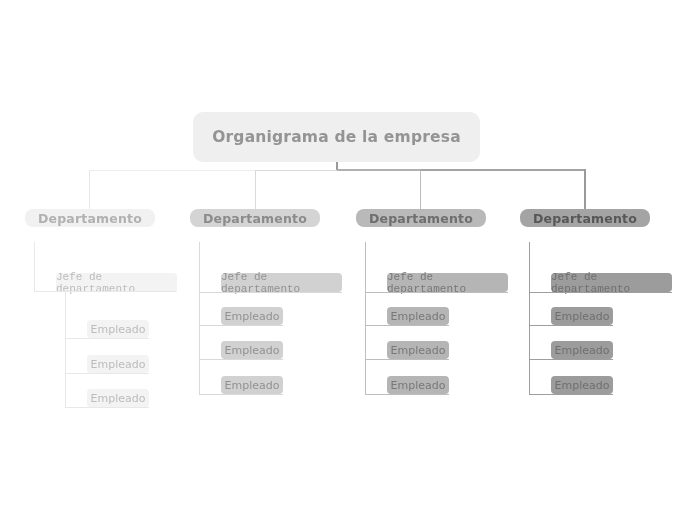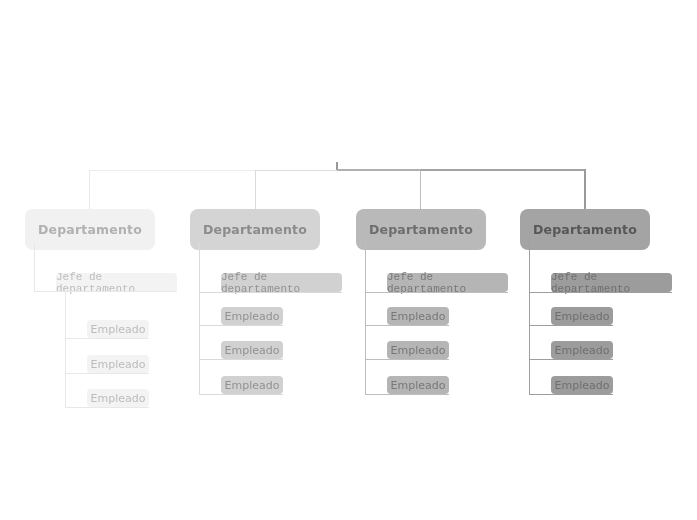--- a/index.html
+++ b/index.html
@@ -14,37 +14,40 @@
     position:absolute;
     display:flex;align-items:center;justify-content:center;
     box-sizing:border-box;
   }
   .root-node{
     width:287px;height:50px;left:193px;top:112px;
     border-radius:10px;
   }
   .root-node span{font-size:15.5px;font-weight:bold;letter-spacing:.2px;}
   .dept-node{
-    width:130px;height:41px;top:209px;
+    width:130px;height:18px;top:209px;
     border-radius:8px;
   }
   .dept-node span{font-size:12.5px;font-weight:bold;letter-spacing:.2px;}
   .sub-node{
     border-radius:4px;
   }
   .sub-node span{font-size:11px;}
   .jefe-node{width:121px;height:19px;top:273px;font-family:Liberation Mono, monospace;}
   .emp-node{width:62px;height:18px;}
   .line{position:absolute;}
 </style>
 </head>
 <body>
 
 <div id="canvas">
 
+  <div class="node root-node" style="background: rgb(239, 239, 239);">
+    <span style="color: rgb(148, 148, 148);">Organigrama de la empresa</span>
+  </div>
 
   <div class="line" style="left: 336px; top: 162px; width: 2px; height: 8px; background: rgb(154, 154, 154);"></div>
   <div class="line" style="left: 89px; top: 170px; width: 166px; height: 1px; background: rgb(236, 236, 236);"></div>
   <div class="line" style="left: 255px; top: 170px; width: 82px; height: 1px; background: rgb(220, 220, 220);"></div>
   <div class="line" style="left: 337px; top: 169px; width: 83px; height: 2px; background: rgb(176, 176, 176);"></div>
   <div class="line" style="left: 420px; top: 169px; width: 166px; height: 2px; background: rgb(163, 163, 163);"></div>
 
   <div class="line" style="left: 89px; top: 170px; width: 1px; height: 39px; background: rgb(232, 232, 232);"></div>
   <div class="line" style="left: 255px; top: 170px; width: 1px; height: 39px; background: rgb(217, 217, 217);"></div>
   <div class="line" style="left: 420px; top: 170px; width: 1px; height: 39px; background: rgb(189, 189, 189);"></div>

